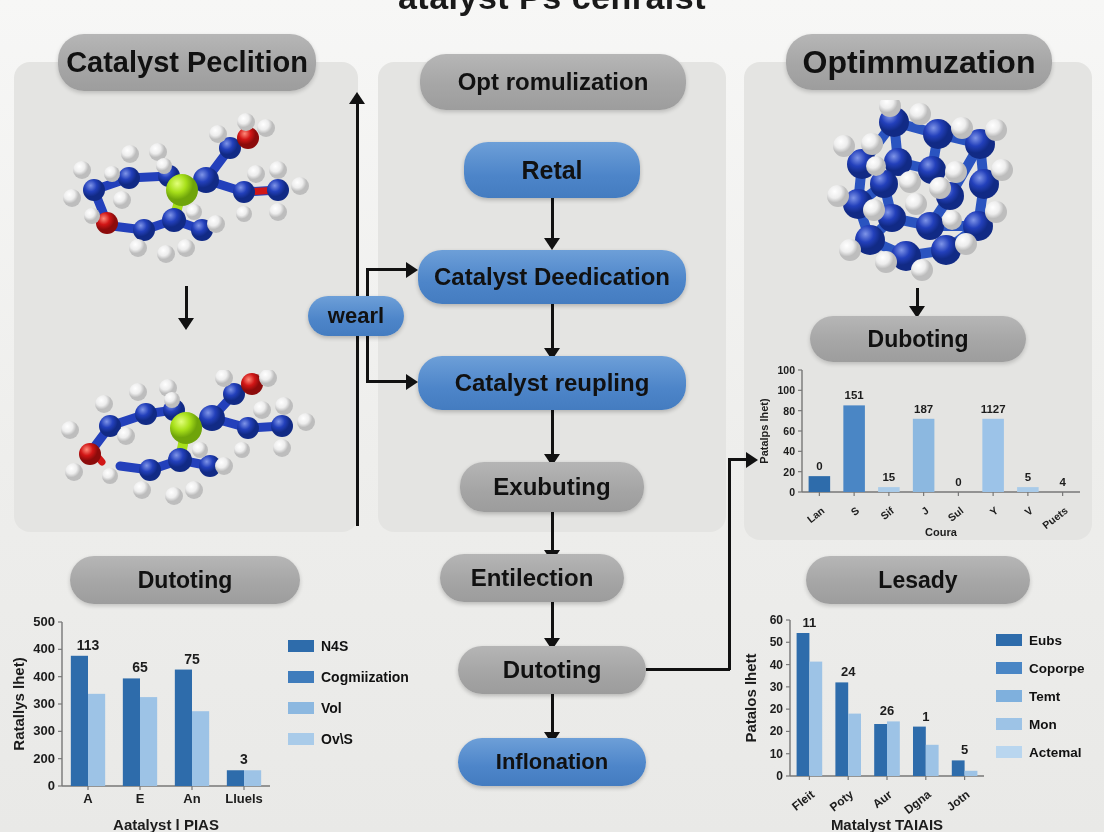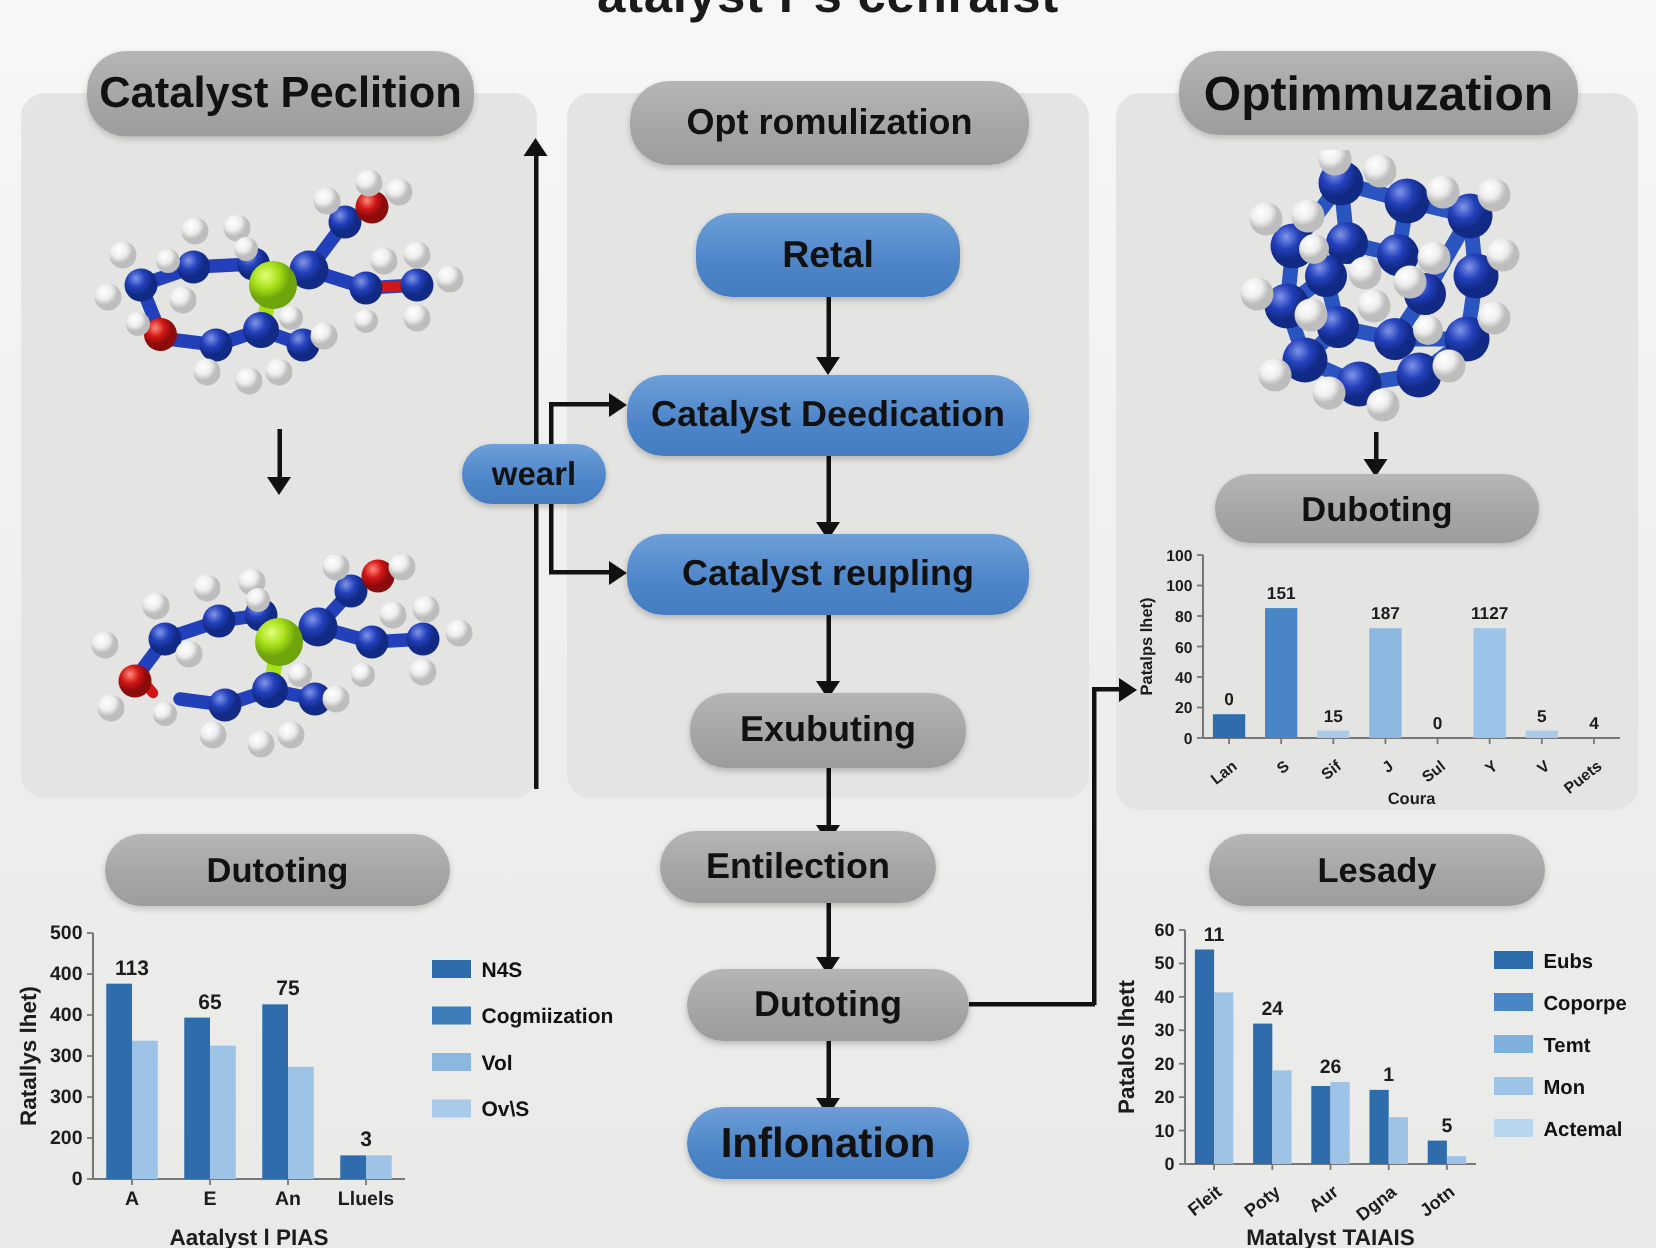--- a/index.html
+++ b/index.html
@@ -251,21 +251,21 @@
   <div class="ahead-d" style="left:544px; top:550px;"></div>
 
   <div class="node gray" style="left:440px; top:554px; width:184px; height:48px; font-size:24px;">Entilection</div>
   <div class="arrow-v" style="left:551px; top:602px; height:38px;"></div>
   <div class="ahead-d" style="left:544px; top:638px;"></div>
 
   <div class="node gray" style="left:458px; top:646px; width:188px; height:48px; font-size:24px;">Dutoting</div>
   <div class="arrow-v" style="left:551px; top:694px; height:40px;"></div>
   <div class="ahead-d" style="left:544px; top:732px;"></div>
 
-  <div class="node blue" style="left:458px; top:738px; width:188px; height:48px; font-size:28px;">Inflonation</div>
+  <div class="node blue" style="left:458px; top:738px; width:188px; height:48px; font-size:22px;">Inflonation</div>
 
   <div class="node blue" style="left:308px; top:296px; width:96px; height:40px; font-size:22px; border-radius:20px;">wearl</div>
   <div class="arrow-v" style="left:366px; top:268px; height:114px;"></div>
   <div class="arrow-h" style="left:366px; top:268px; width:44px;"></div>
   <div class="ahead-r" style="left:406px; top:262px;"></div>
   <div class="arrow-h" style="left:366px; top:380px; width:44px;"></div>
   <div class="ahead-r" style="left:406px; top:374px;"></div>
 
   <div class="arrow-h" style="left:646px; top:668px; width:84px;"></div>
   <div class="arrow-v" style="left:728px; top:458px; height:212px;"></div>

